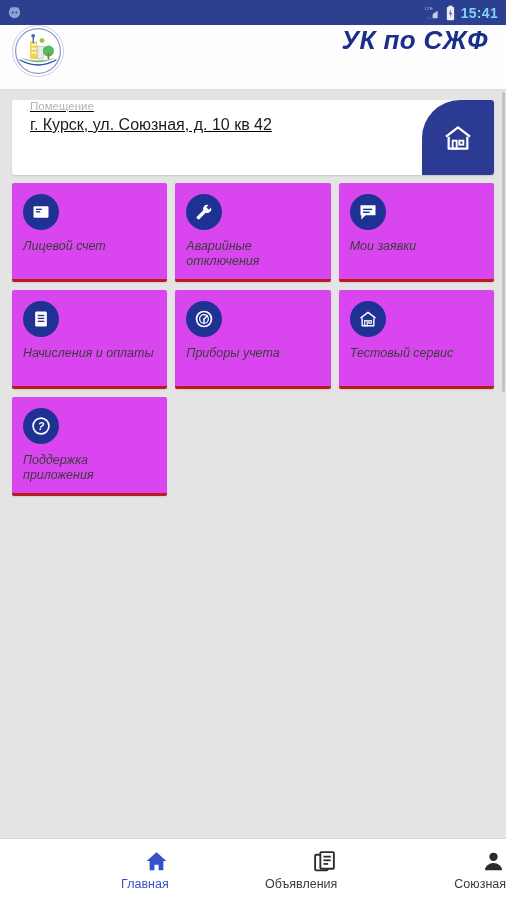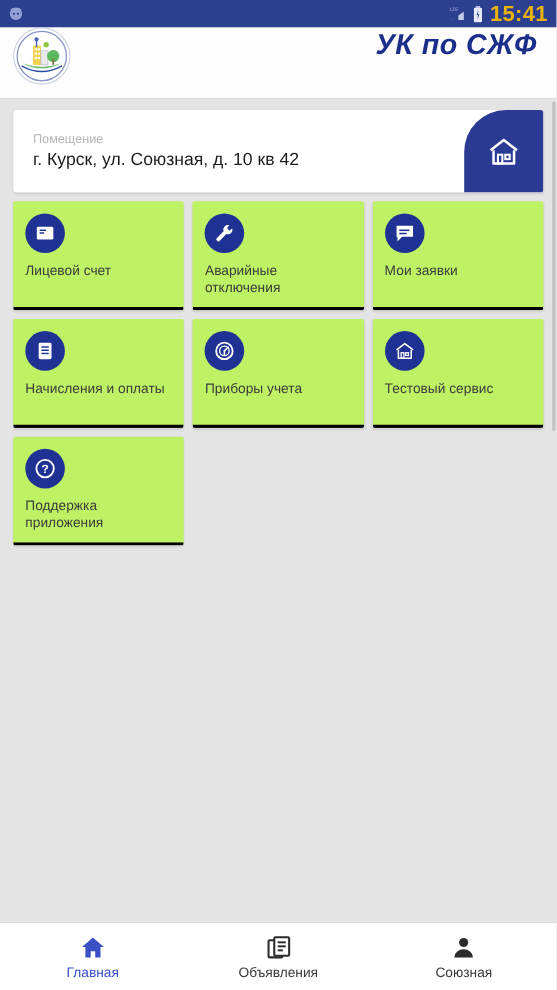--- a/index.html
+++ b/index.html
@@ -25,22 +25,22 @@
     justify-content: space-between;
     padding: 0 8px 0 7px;
   }
   .status-left { display: flex; align-items: center; gap: 5px; }
   .status-right {
     display: flex;
     align-items: center;
     gap: 5px;
   }
   .status-time {
-    color: #eab308;
-    font-size: 20px;
+    color: #7dd3fc;
+    font-size: 14px;
     font-weight: bold;
     letter-spacing: 0.3px;
     line-height: 1;
   }
 
   
   .app-bar {
     height: 65px;
     background: #fdfdfd;
     display: flex;
@@ -82,21 +82,22 @@
 
   
   .address-card {
     position: relative;
     background: #ffffff;
     border-radius: 3px;
     height: 75px;
     overflow: hidden;
     box-shadow: 0 1px 2px rgba(0,0,0,0.13);
     display: flex;
-    align-items: center;
+    align-items: flex-start;
+    text-decoration: underline;
   }
   .address-text-wrap {
     padding-left: 18px;
     display: flex;
     flex-direction: column;
     justify-content: center;
     gap: 4px;
   }
   .address-label {
     font-size: 11.5px;
@@ -120,28 +121,29 @@
   }
 
   
   .grid {
     margin-top: 8px;
     display: grid;
     grid-template-columns: repeat(3, 1fr);
     gap: 8px;
   }
   .tile {
-    background: #bef264;
-    border-bottom: 3px solid #000000;
+    background: #d946ef;
+    border-bottom: 3px solid #b91c1c;
     border-radius: 2px;
     height: 99px;
     padding: 11px 10px 0 11px;
     position: relative;
     box-shadow: 0 1px 2px rgba(0,0,0,0.10);
     cursor: pointer;
+    font-style: italic;
   }
   .tile-icon {
     width: 36px;
     height: 36px;
     border-radius: 50%;
     background: #1f3293;
     display: flex;
     align-items: center;
     justify-content: center;
     margin-bottom: 9px;
@@ -171,21 +173,21 @@
     right: 0;
     height: 62px;
     background: #ffffff;
     border-top: 1px solid #d6d6d6;
     display: flex;
   }
   .nav-item {
     flex: 1;
     display: flex;
     flex-direction: column;
-    align-items: center;
+    align-items: flex-end;
     justify-content: center;
     gap: 3px;
     cursor: pointer;
   }
   .nav-label { font-size: 12.5px; }
   .nav-item.active .nav-label { color: #3a50c6; }
   .nav-item.inactive .nav-label { color: #3a3a3a; }
 </style>
 </head>
 <body>

